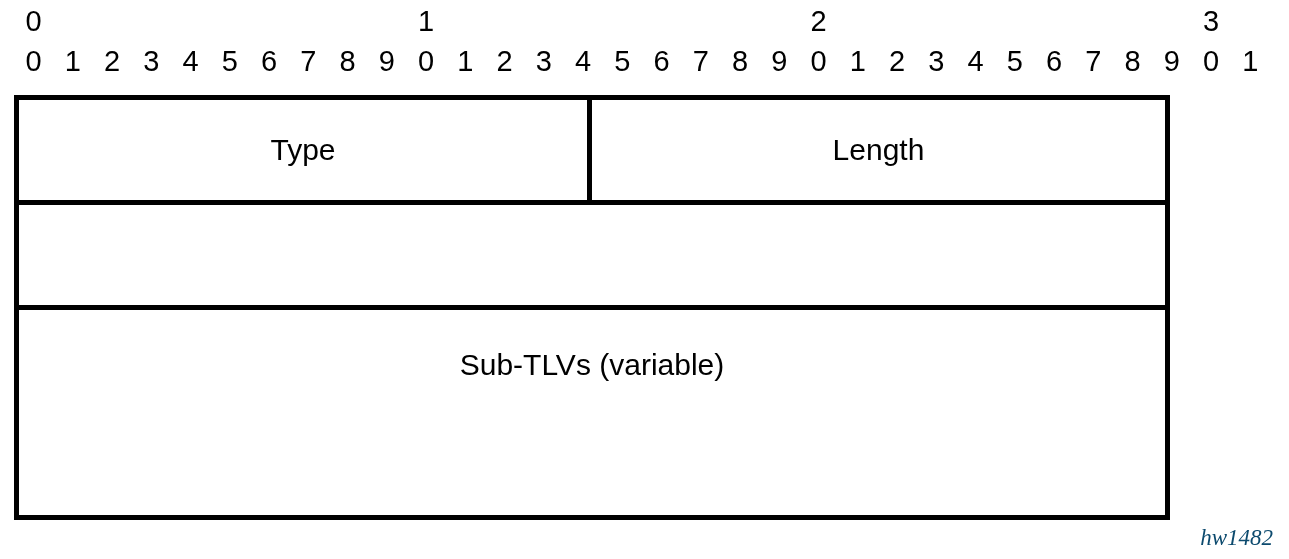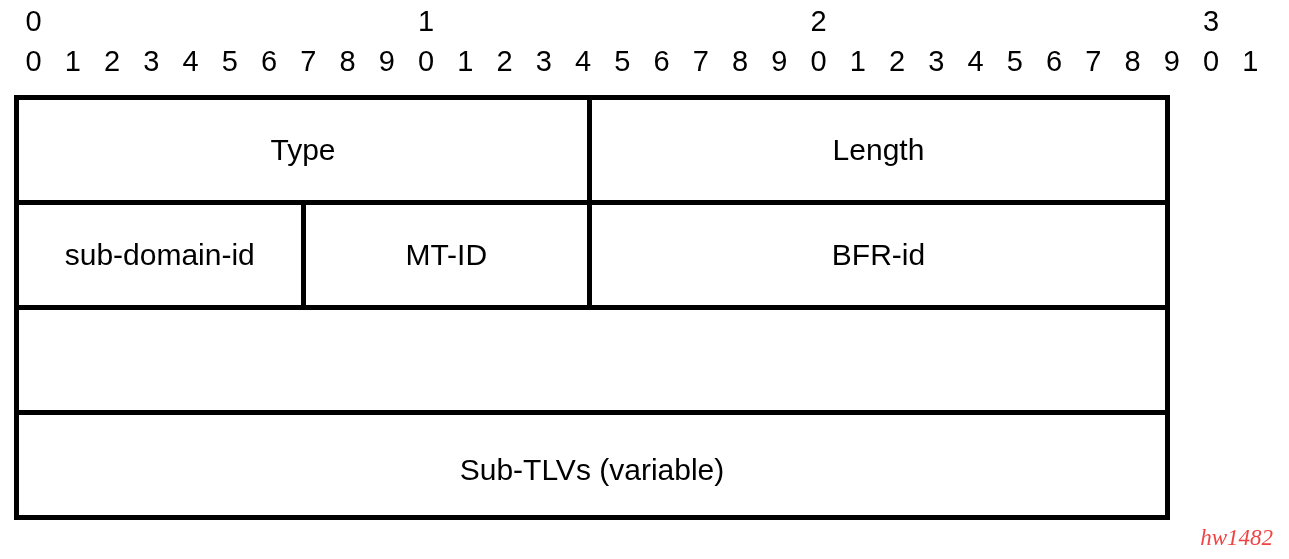--- a/index.html
+++ b/index.html
@@ -94,21 +94,21 @@
 
   
   .figure-id {
     position: absolute;
     right: 16px;
     top: 524px;
     font-family: "Liberation Serif", serif;
     font-style: italic;
     font-size: 23px;
     line-height: 28px;
-    color: #ef4444;
+    color: #0c4a6e;
     white-space: nowrap;
   }
 </style>
 </head>
 <body>
 
 <div id="figure">
 
   <div class="ruler">
     <div class="ruler-row decades">
@@ -180,25 +180,20 @@
         <div class="tick">1</div>
       </div>
   </div>
 
   <div class="packet">
       <div class="pkt-row">
         <div class="cell w-half">Type</div>
         <div class="cell w-half">Length</div>
       </div>
       <div class="pkt-row">
-        <div class="cell w-quarter">sub-domain-id</div>
-        <div class="cell w-quarter">MT-ID</div>
-        <div class="cell w-half">BFR-id</div>
-      </div>
-      <div class="pkt-row">
       </div>
       <div class="pkt-row">
         <div class="cell w-full">Sub-TLVs (variable)</div>
       </div>
     </div>
 
   <div class="figure-id">hw1482</div>
 
 </div>
 

